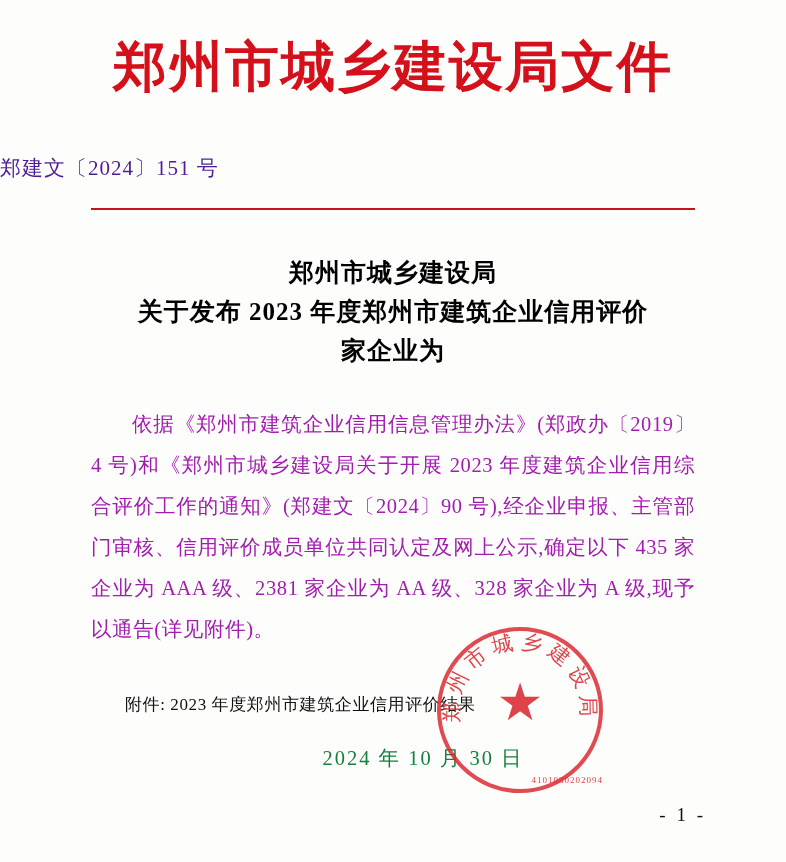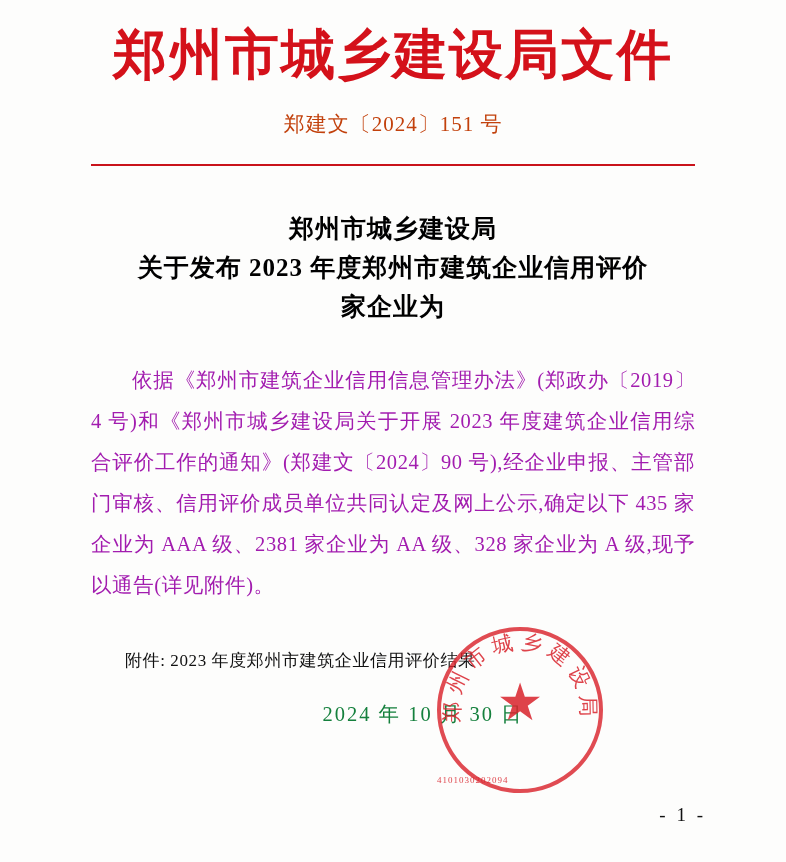--- a/index.html
+++ b/index.html
@@ -17,37 +17,36 @@
   }
   .page {
     position: relative;
     width: 786px;
     height: 862px;
     background: #fdfdfc;
   }
   
   .doc-header {
     text-align: center;
-    padding-top: 24px;
+    padding-top: 36px;
   }
   .doc-header-title {
     color: #d4111a;
     font-family: "Liberation Serif", "DejaVu Serif", serif;
     font-weight: bold;
     font-size: 54px;
     letter-spacing: 2px;
     line-height: 1.15;
     white-space: nowrap;
   }
   .doc-number {
-    text-align: center;
-    margin-top: 24px;
+    margin-top: 56px;
     font-size: 21px;
     letter-spacing: 1px;
-    color: #c2410c;
+    color: #4c1d95;
   }
   .red-rule {
     margin: 26px auto 0 auto;
     width: 604px;
     height: 2px;
     background: #c9131b;
   }
   
   .title-block {
     margin-top: 44px;
@@ -135,21 +134,21 @@
   .seal-arc-text text {
     fill: #d9232c;
     opacity: 0.85;
     font-family: "Liberation Serif", "DejaVu Serif", serif;
   }
   .seal-bottom-num {
     position: absolute;
     left: 0;
     right: 0;
     bottom: 8px;
-    text-align: left;
+    text-align: right;
     color: #d9232c;
     font-size: 9px;
     letter-spacing: 1px;
     opacity: 0.85;
   }
   
   .page-number {
     position: absolute;
     right: 80px;
     bottom: 36px;

